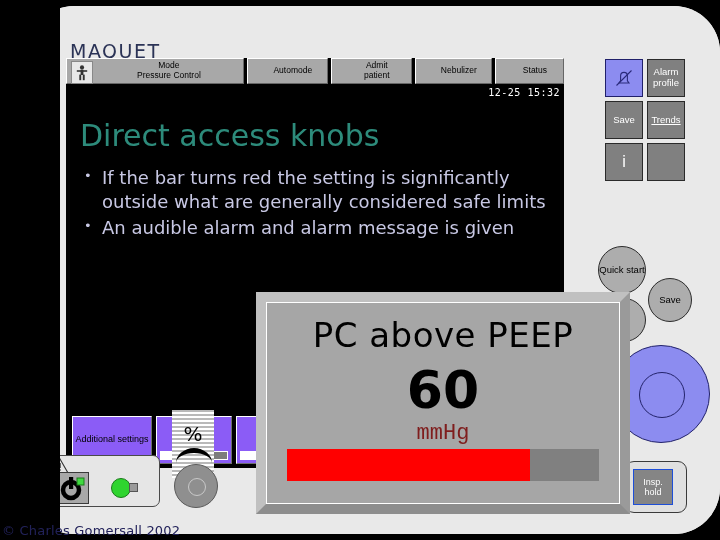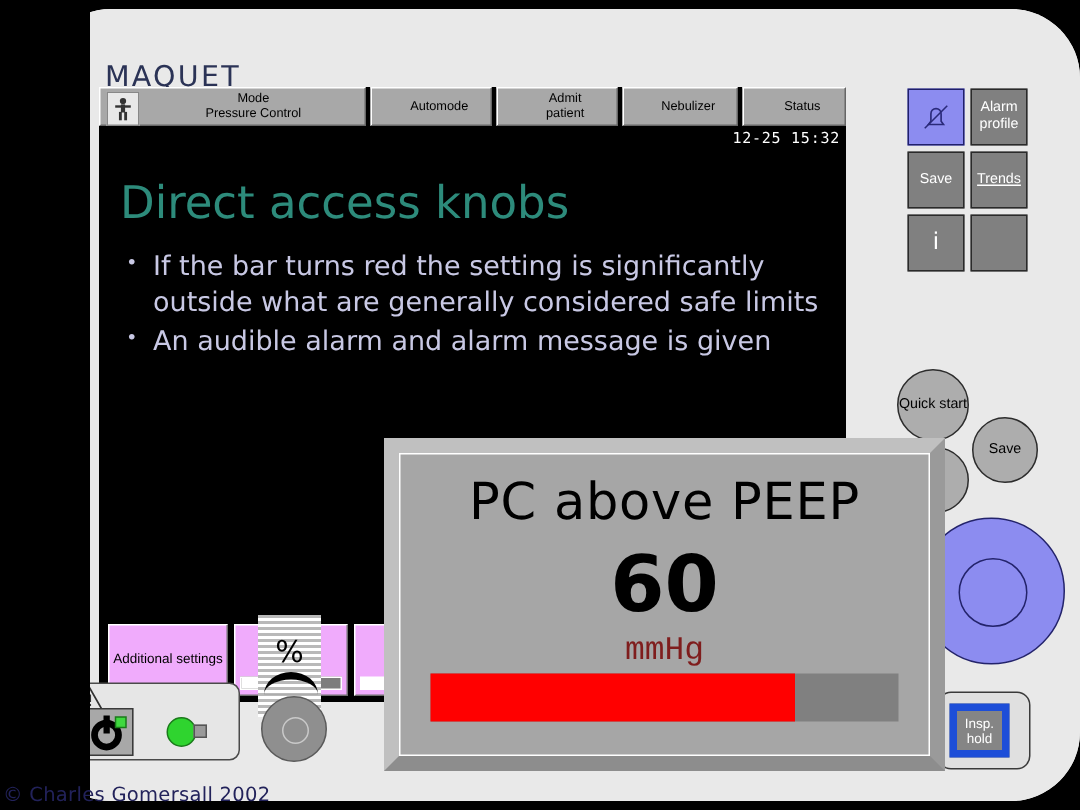--- a/index.html
+++ b/index.html
@@ -150,21 +150,21 @@
   .settings-strip {
     position: absolute;
     left: 6px;
     bottom: 4px;
     width: 486px;
     height: 48px;
     display: flex;
     gap: 4px;
   }
   .setting-box {
-    background: #f0abfc;
+    background: #8b5cf6;
     border: 1px solid #ffffff;
     border-right-color: #6e6e6e;
     border-bottom-color: #6e6e6e;
     box-sizing: border-box;
     position: relative;
     color: #000;
     font-size: 9px;
     text-align: center;
   }
   .setting-box.addl {
@@ -283,21 +283,21 @@
     border-radius: 9px;
     box-sizing: border-box;
   }
   .insp-hold-btn {
     position: absolute;
     left: 7px;
     top: 7px;
     width: 40px;
     height: 36px;
     background: #858585;
-    border: 5px solid #1d4ed8;
+    border: 1px solid #1d4ed8;
     color: #ffffff;
     font-size: 9px;
     display: flex;
     align-items: center;
     justify-content: flex-end;
     text-align: center;
     line-height: 1.15;
     box-sizing: border-box;
   }
 

